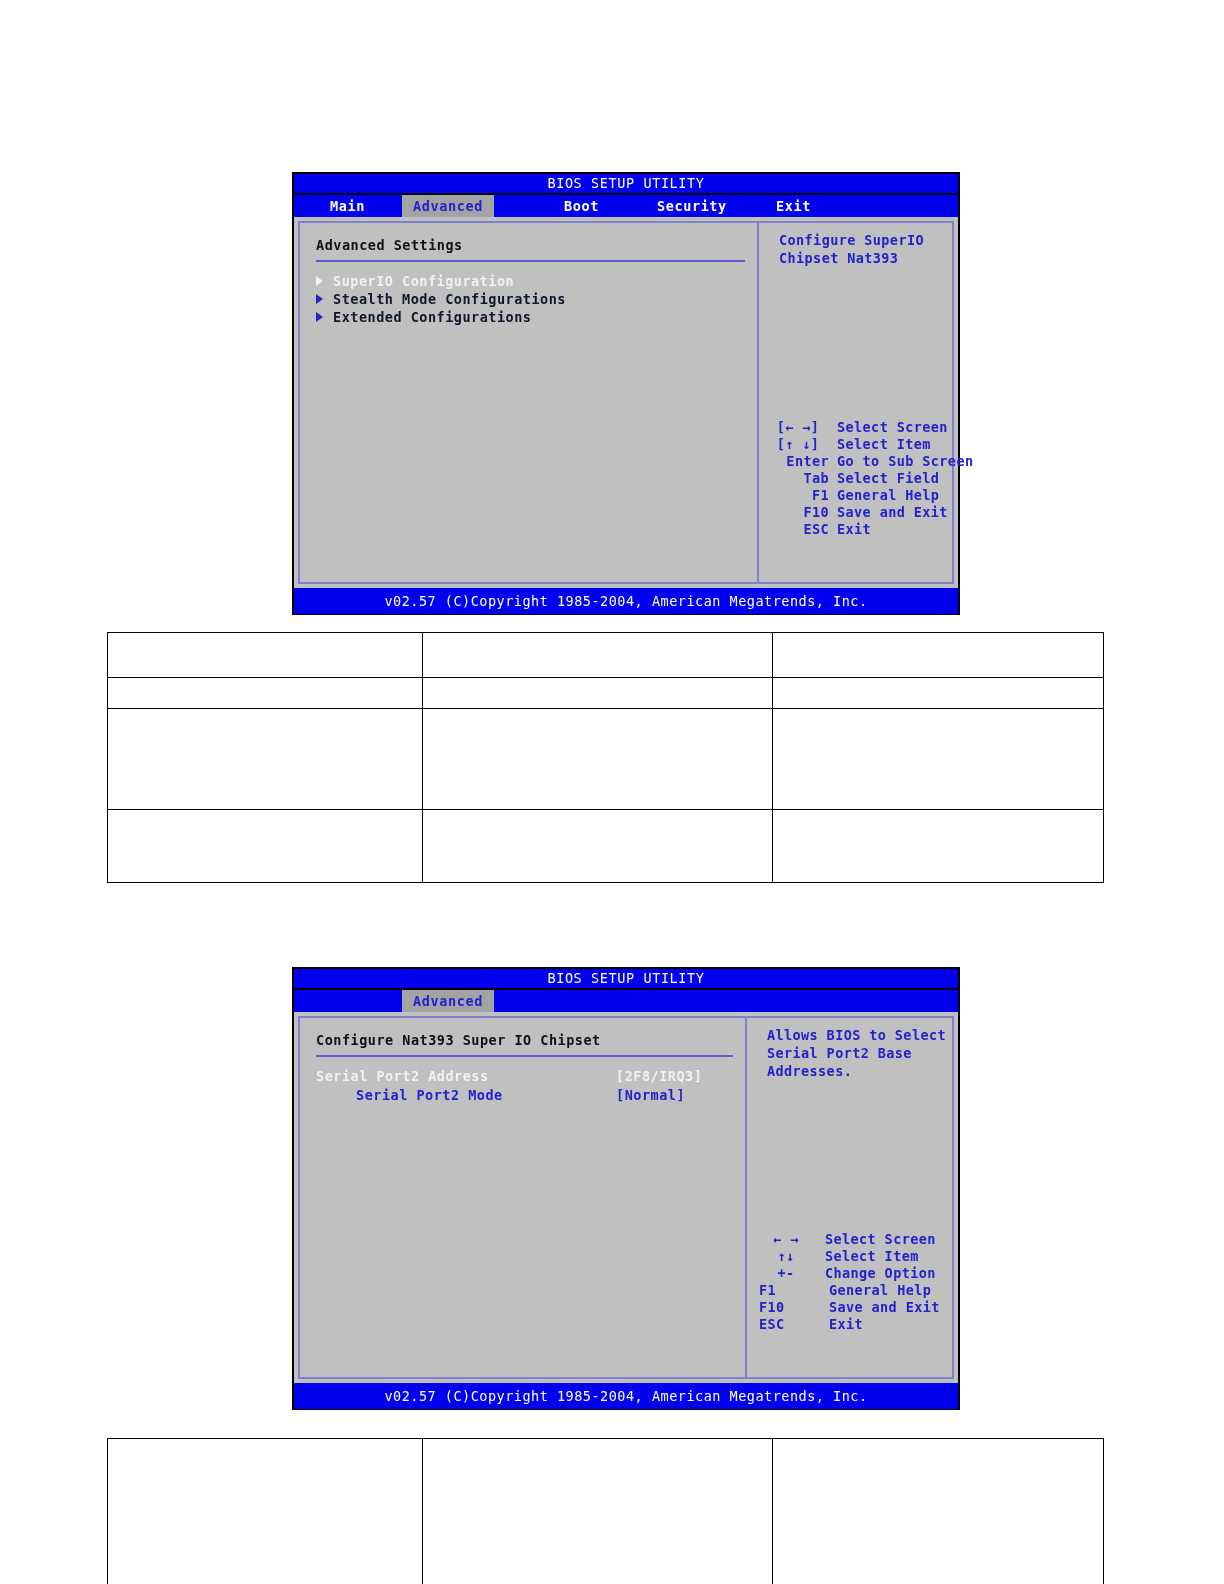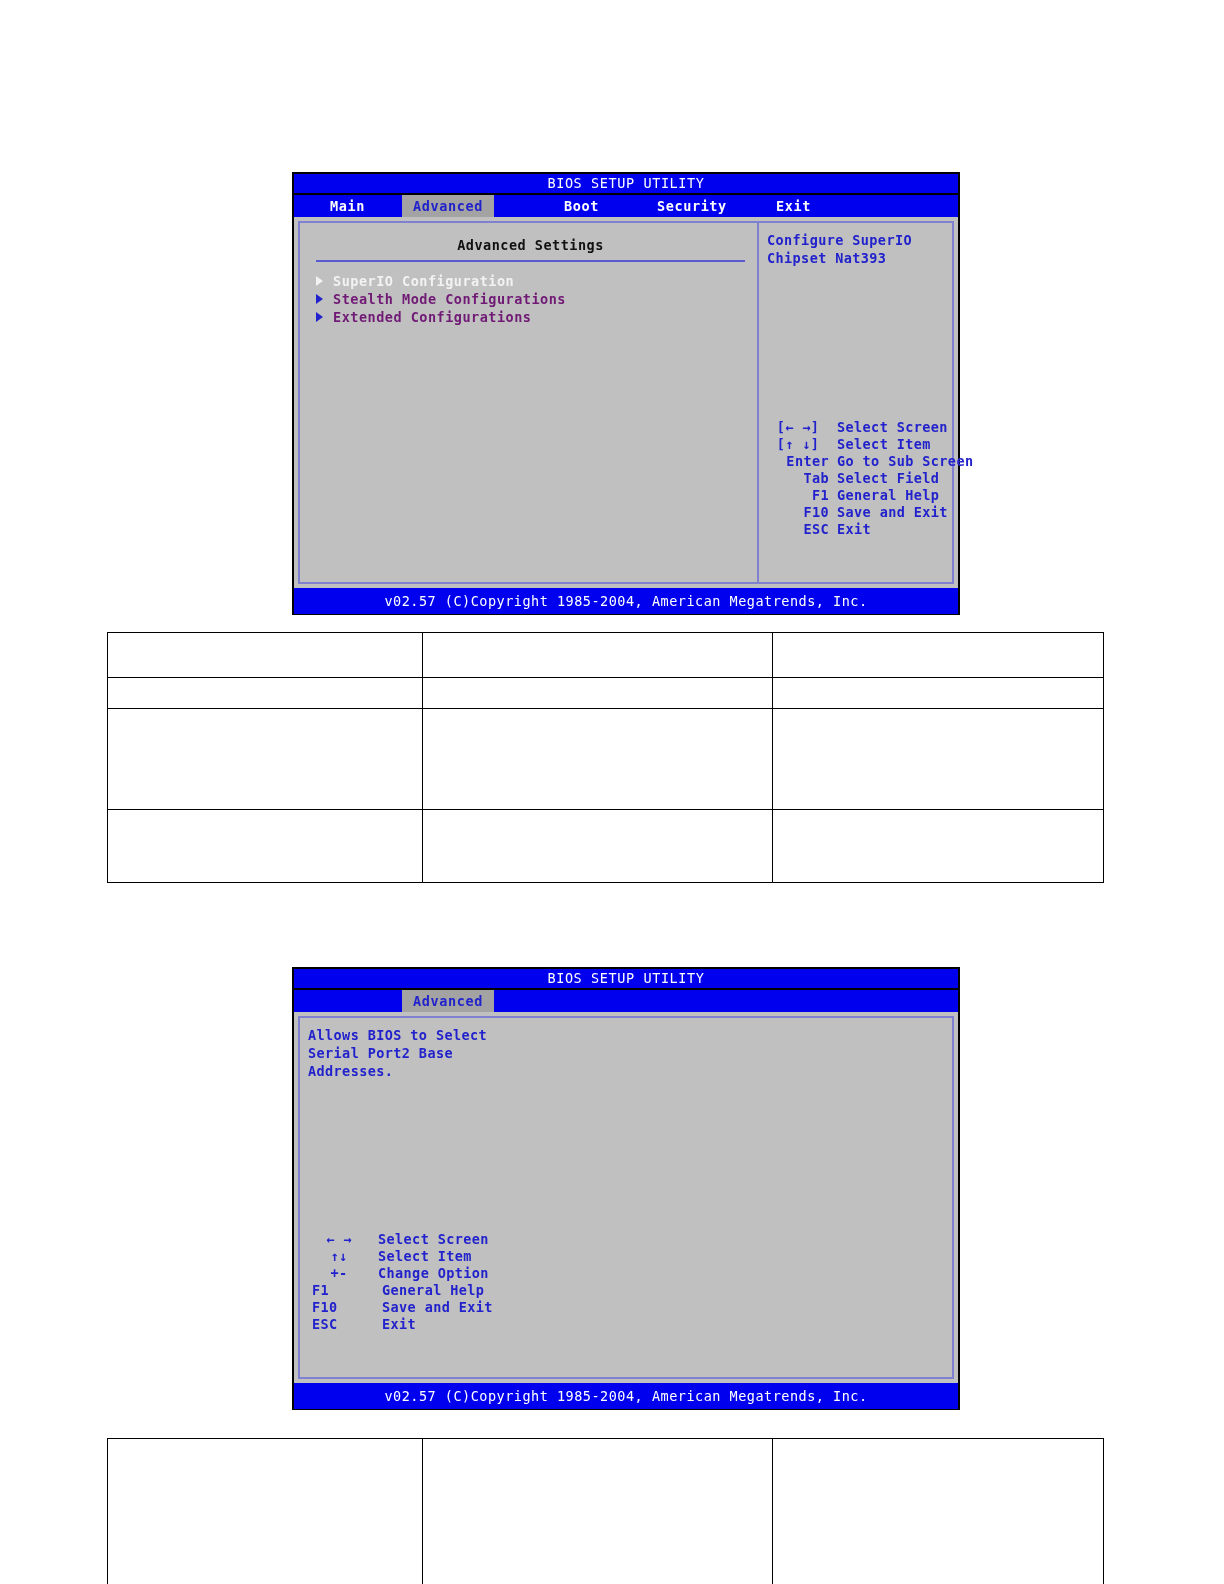--- a/index.html
+++ b/index.html
@@ -67,48 +67,47 @@
     border: 2px solid #8080d0;
     box-sizing: border-box;
     height: 100%;
     background: #c0c0c0;
   }
   .pane-main {
     position: relative;
     box-sizing: border-box;
     border-right: 2px solid #8080d0;
     padding: 10px 12px 0 16px;
-    text-align: center;
   }
   .pane-help {
     position: relative;
     flex: 1;
     box-sizing: border-box;
-    padding: 8px 6px 0 8px;
+    padding: 8px 6px 0 20px;
   }
 
   .section-head {
     color: #111111;
     font-size: 13.5px;
     font-weight: bold;
     letter-spacing: 0.5px;
     margin: 4px 0 7px 0;
     white-space: nowrap;
   }
   .rule {
     height: 2px;
     background: #5a5ad0;
     margin-bottom: 10px;
   }
 
   .menu-item {
     font-size: 13.5px;
     font-weight: bold;
     letter-spacing: 0.5px;
-    color: #701a75;
+    color: #0f172a;
     line-height: 18px;
     white-space: nowrap;
     display: flex;
     align-items: center;
   }
   .menu-item.selected { color: #f2f2f2; }
   .tri {
     display: inline-block;
     width: 0; height: 0;
     border-left: 7px solid #2222cc;
@@ -311,20 +310,33 @@
 
   <div class="bios-title">BIOS SETUP UTILITY</div>
 
   <div class="bios-tabs">
     <div class="tab active" style="left:108px;width:92px;text-align:center;padding:0;">Advanced</div>
   </div>
 
   <div class="bios-body">
     <div class="panes">
 
+      <div class="pane-main">
+        <div class="section-head">Configure Nat393 Super IO Chipset</div>
+        <div class="rule"></div>
+
+        <div class="opt-row selected">
+          <span class="opt-label">Serial Port2 Address</span>
+          <span class="opt-value">[2F8/IRQ3]</span>
+        </div>
+        <div class="opt-row">
+          <span class="opt-label indent">Serial Port2 Mode</span>
+          <span class="opt-value">[Normal]</span>
+        </div>
+      </div>
 
       <div class="pane-help">
         <div class="help-text">Allows BIOS to Select</div>
         <div class="help-text">Serial Port2 Base</div>
         <div class="help-text">Addresses.</div>
 
         <div class="keys">
           <div class="key-row">
               <span class="key-k center">←  →</span>
               <span class="key-d">Select Screen</span>

